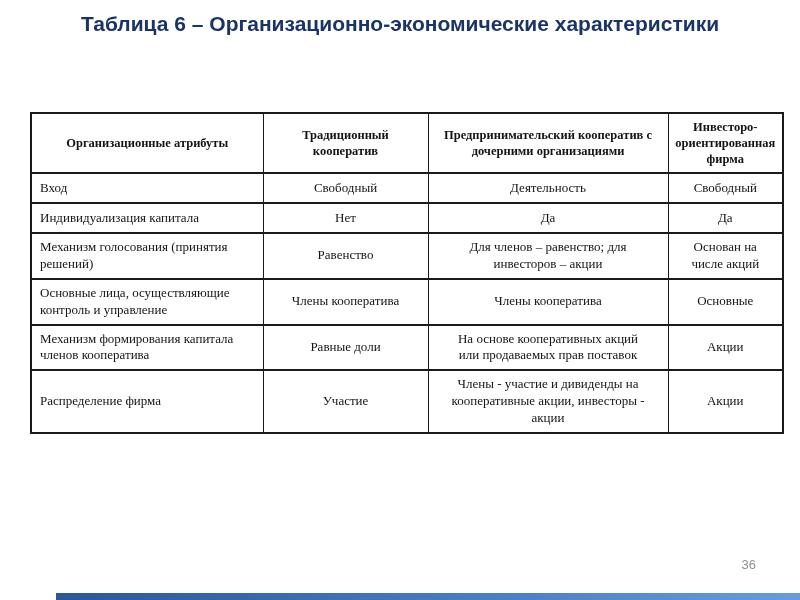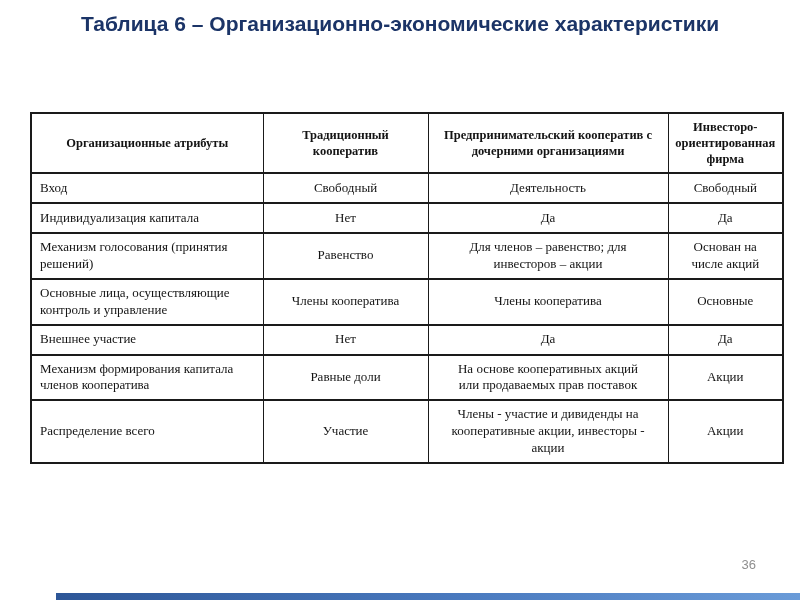--- a/index.html
+++ b/index.html
@@ -121,33 +121,27 @@
           <td>Для членов – равенство; для инвесторов – акции</td>
           <td>Основан на числе акций</td>
         </tr>
         <tr>
           <td class="attr-col">Основные лица, осуществляющие контроль и управление</td>
           <td>Члены кооператива</td>
           <td>Члены кооператива</td>
           <td>Основные</td>
         </tr>
         <tr>
-          <td class="attr-col">Внешнее участие</td>
-          <td>Нет</td>
-          <td>Да</td>
-          <td>Да</td>
-        </tr>
-        <tr>
           <td class="attr-col">Механизм формирования капитала членов кооператива</td>
           <td>Равные доли</td>
           <td>На основе кооперативных акций или продаваемых прав поставок</td>
           <td>Акции</td>
         </tr>
         <tr>
-          <td class="attr-col">Распределение всего</td>
+          <td class="attr-col">Распределение фирма</td>
           <td>Участие</td>
           <td>Члены - участие и дивиденды на кооперативные акции, инвесторы - акции</td>
           <td>Акции</td>
         </tr>
       </tbody>
   </table>
 
   <div class="page-number">36</div>
 
   <div class="footer-bar"></div>

